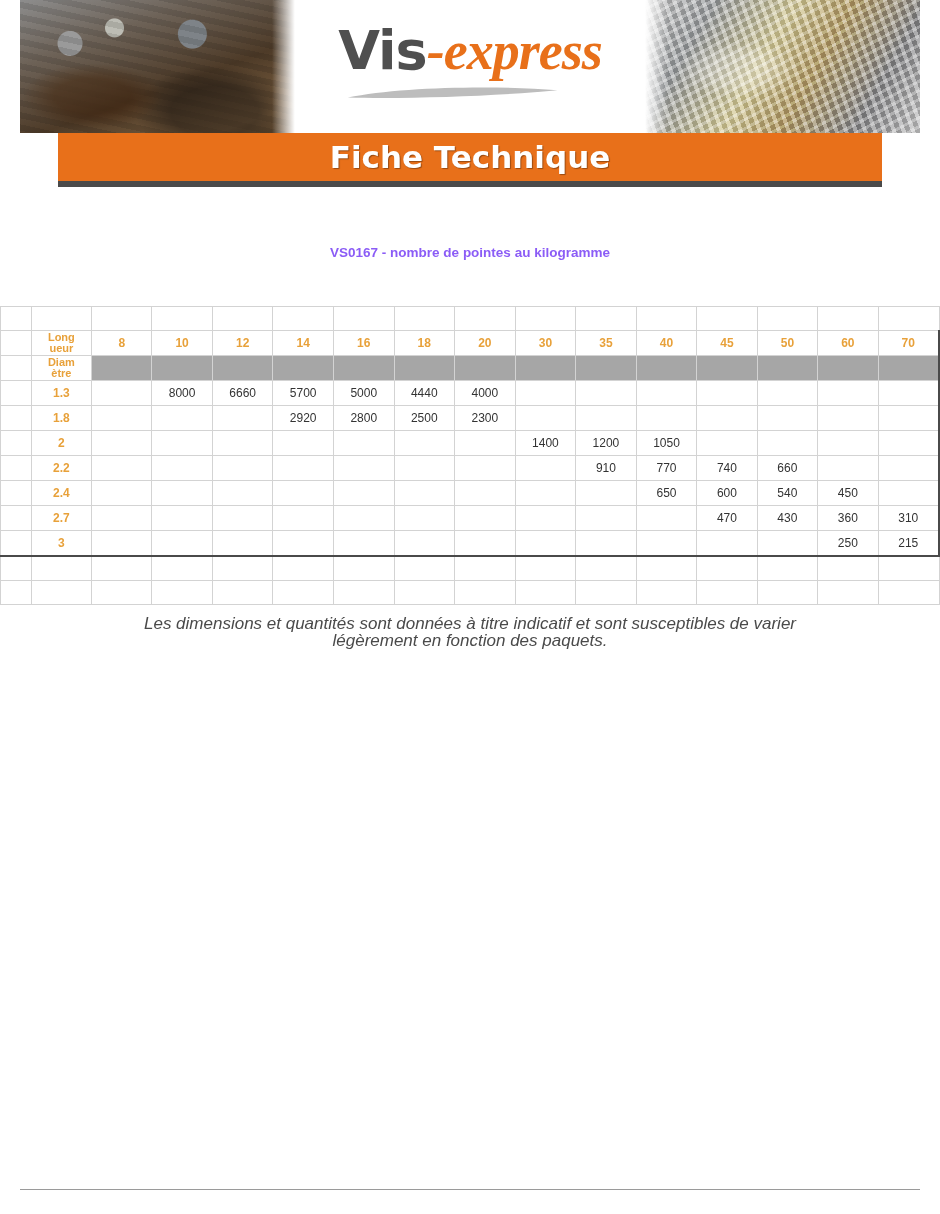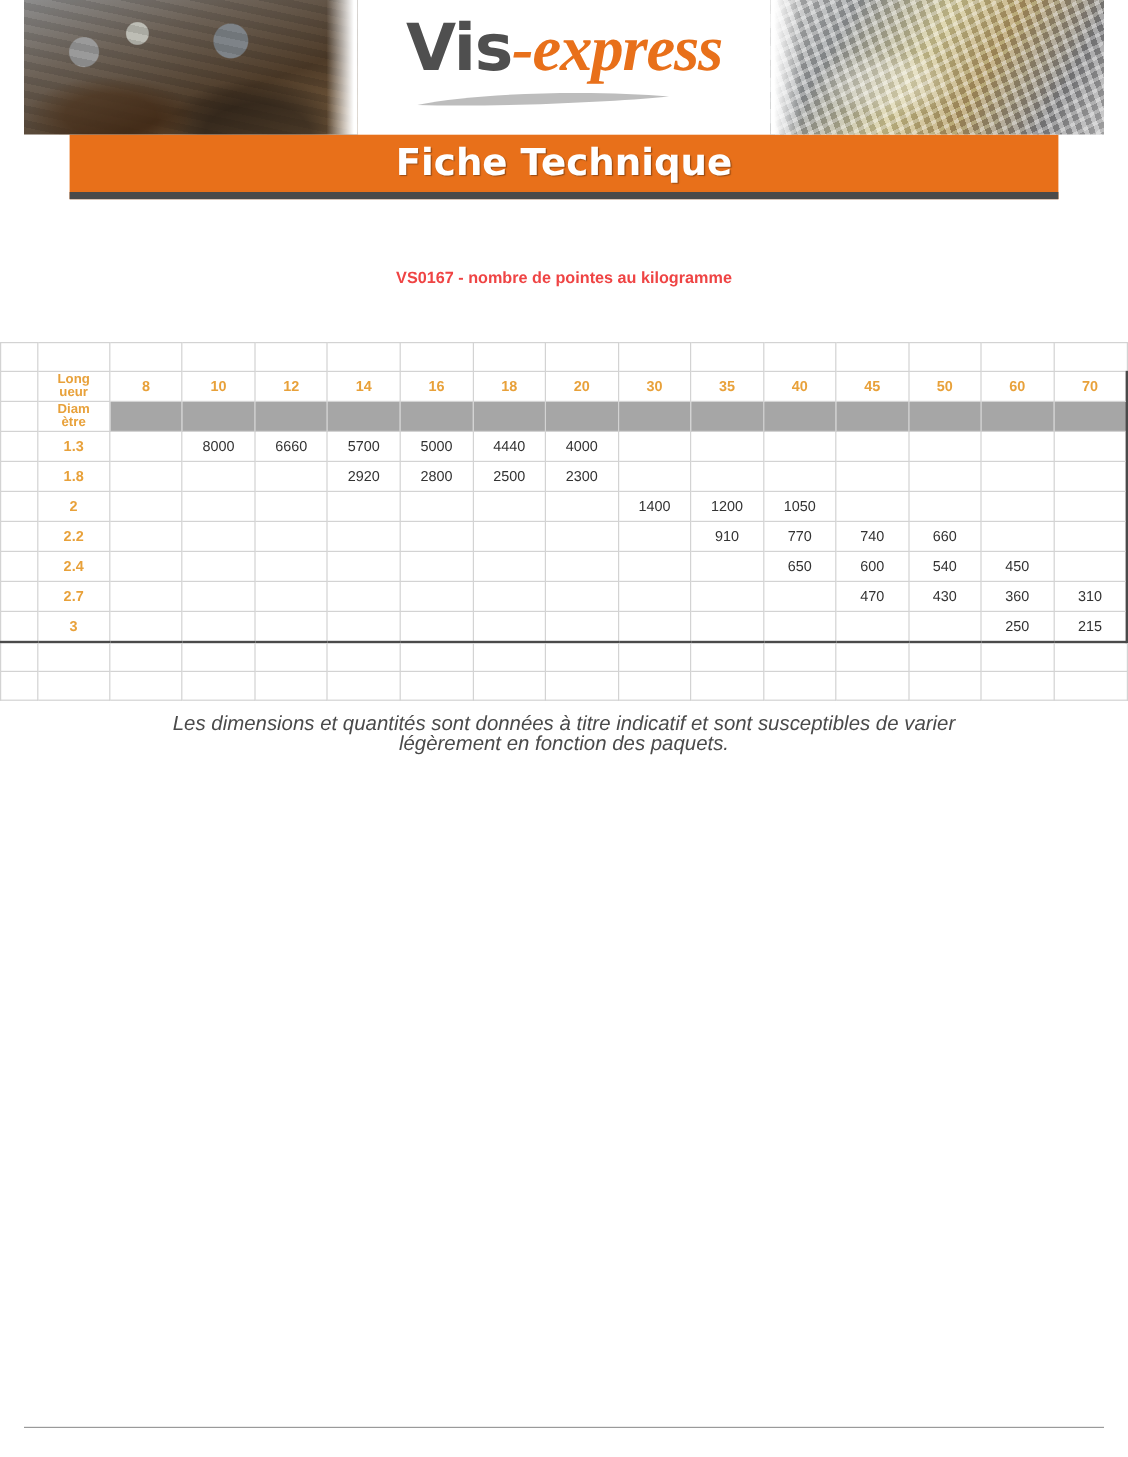--- a/index.html
+++ b/index.html
@@ -14,21 +14,21 @@
     height: 1214px;
     overflow: hidden;
     background: #ffffff;
   }
 
   
   .header {
     position: relative;
     width: 900px;
     margin: 0 auto;
-    height: 112px;
+    height: 133px;
     background: #ffffff;
     display: flex;
     align-items: stretch;
     overflow: hidden;
   }
   .header-photo {
     width: 278px;
     height: 155px;
     position: relative;
     overflow: hidden;
@@ -141,21 +141,21 @@
     letter-spacing: 0px;
     text-shadow: 1px 1px 1px rgba(0,0,0,0.35);
   }
 
   
   .doc-title {
     text-align: center;
     margin-top: 58px;
     font-size: 13.5px;
     font-weight: bold;
-    color: #ef4444;
+    color: #8b5cf6;
     font-family: "Liberation Sans", sans-serif;
   }
 
   
   .table-zone {
     margin-top: 46px;
     display: flex;
     justify-content: center;
   }
   table.grid {

